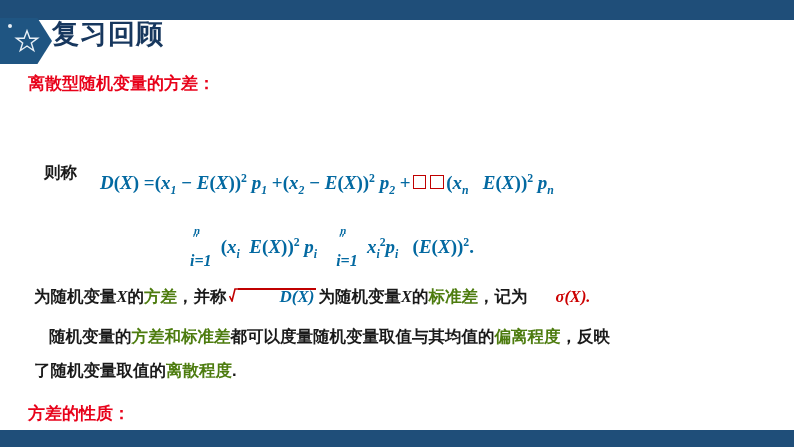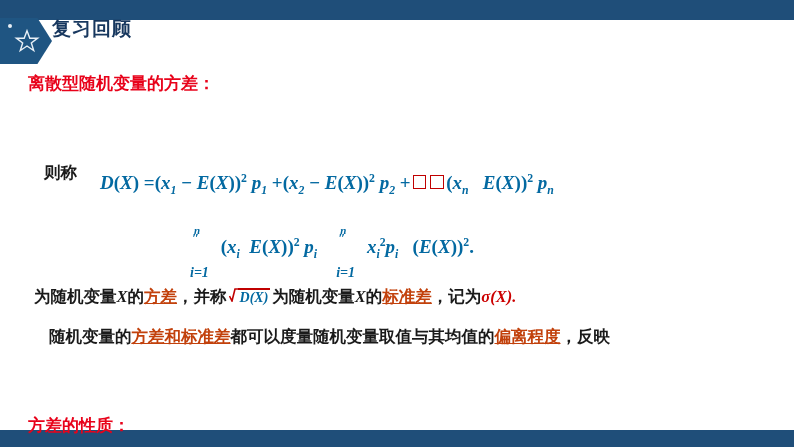--- a/index.html
+++ b/index.html
@@ -50,21 +50,21 @@
   .badge-star {
     position: absolute;
     left: 14px; top: 28px;
     width: 26px; height: 26px;
   }
 
   .page-title {
     position: absolute;
     left: 52px; top: 16px;
     font-family: "Liberation Serif", "DejaVu Serif", serif;
-    font-size: 19px;
+    font-size: 27px;
     font-weight: 700;
     color: #17375e;
     letter-spacing: 1px;
     white-space: nowrap;
   }
 
   
   .heading-red {
     position: absolute;
     font-family: "Liberation Sans", "DejaVu Sans", sans-serif;
@@ -74,22 +74,22 @@
     white-space: nowrap;
   }
   .para {
     position: absolute;
     font-family: "Liberation Sans", "DejaVu Sans", sans-serif;
     font-size: 16.5px;
     font-weight: 700;
     color: #1a1a1a;
     white-space: nowrap;
   }
-  .blue { color: #c2410c; text-decoration: underline; }
-  .red  { color: #cc0000; }
+  .blue { color: #4d7c0f; }
+  .red  { color: #cc0000; padding-left: 28px; }
 
   .ital {
     font-family: "Liberation Serif", "DejaVu Serif", serif;
     font-style: italic;
     font-weight: 700;
   }
 
   
   .formula {
     position: absolute;
@@ -133,22 +133,22 @@
     font-style: italic;
   }
   .sum .body {
     position: absolute;
     left: 2px; top: -9px;
     font-size: 13px;
     font-style: italic;
   }
   .sum .lim-bot {
     position: absolute;
-    left: 0px; top: 26px;
-    font-size: 14px;
+    left: 0px; top: 13px;
+    font-size: 16px;
     font-style: italic;
     white-space: nowrap;
   }
 
   
   .radical {
     display: inline-block;
     position: relative;
     padding: 1px 2px 0 11px;
     margin: 0 2px;
@@ -225,24 +225,27 @@
       <span class="body">″</span>
       <span class="lim-bot">i=1</span>
     </span>
     <span>x</span><sub class="ix">i</sub><sup class="ex">2</sup><span>p</span><sub class="ix">i</sub>
     &nbsp;&nbsp;<span class="up">(</span>E<span class="up">(</span>X<span class="up">)</span><span class="up">)</span><sup class="ex">2</sup><span class="up">.</span>
   </div>
 
   <div class="para" style="left:34px; top:286px;">
     <span>为随机变量</span><span class="ital">X</span><span>的</span><span class="blue">方差</span><span>，并称</span><span class="radical"><svg class="tick" viewBox="0 0 10 14" aria-hidden="true">
           <polyline points="0.5,8 3,13 6,1 10,1" fill="none" stroke="#c00000" stroke-width="1.6"></polyline>
-        </svg><span class="bar"></span><span class="formula f1" style="position:static; font-size:14px;">D(X)</span></span><span>为随机变量</span><span class="ital">X</span><span>的</span><span class="blue">标准差</span><span>，记为</span><span class="red ital">σ(X).</span>
+        </svg><span class="bar"></span><span class="formula f1" style="position:static; font-size:17px;margin-left:40px;">D(X)</span></span><span>为随机变量</span><span class="ital">X</span><span>的</span><span class="blue">标准差</span><span>，记为</span><span class="red ital">σ(X).</span>
   </div>
 
   <div class="para" style="left:49px; top:326px;">
     <span>随机变量的</span><span class="blue">方差和标准差</span><span>都可以度量随机变量取值与其均值的</span><span class="blue">偏离程度</span><span>，反映</span>
   </div>
 
-
-  <div class="heading-red" style="left:28px; top:402px;margin-top:12px;">方差的性质：</div>
+  <div class="para" style="left:34px; top:360px;">
+    <span>了随机变量取值的</span><span class="blue">离散程度</span><span>.</span>
+  </div>
+
+  <div class="heading-red" style="left:28px; top:402px;">方差的性质：</div>
 
 
 </div>
 
 </body></html>

